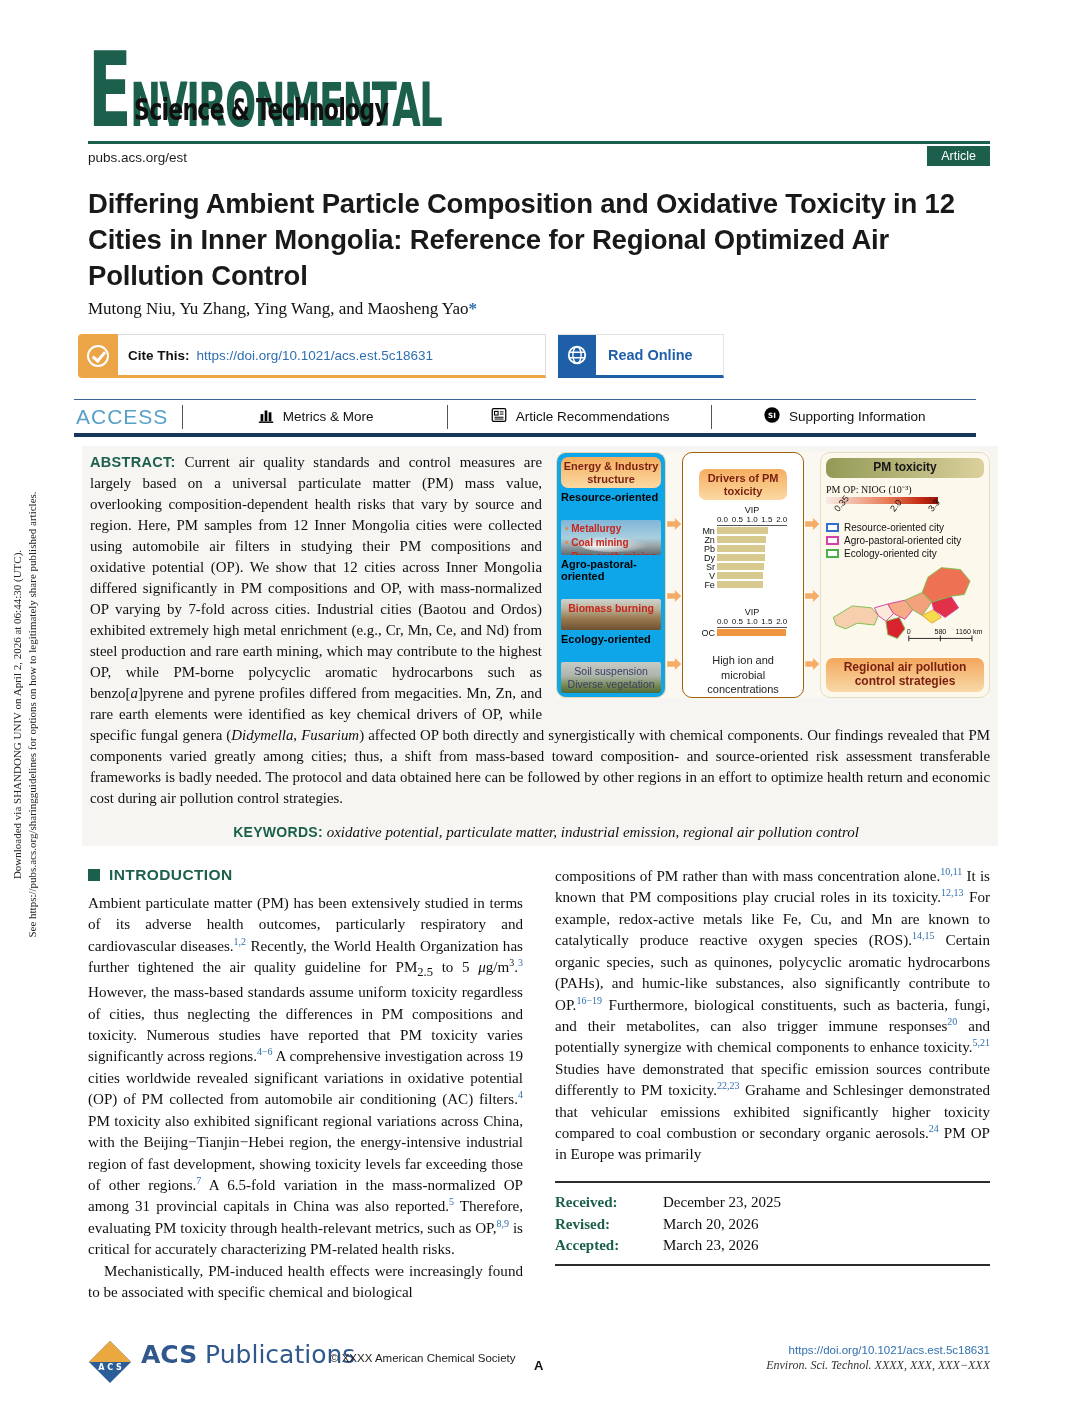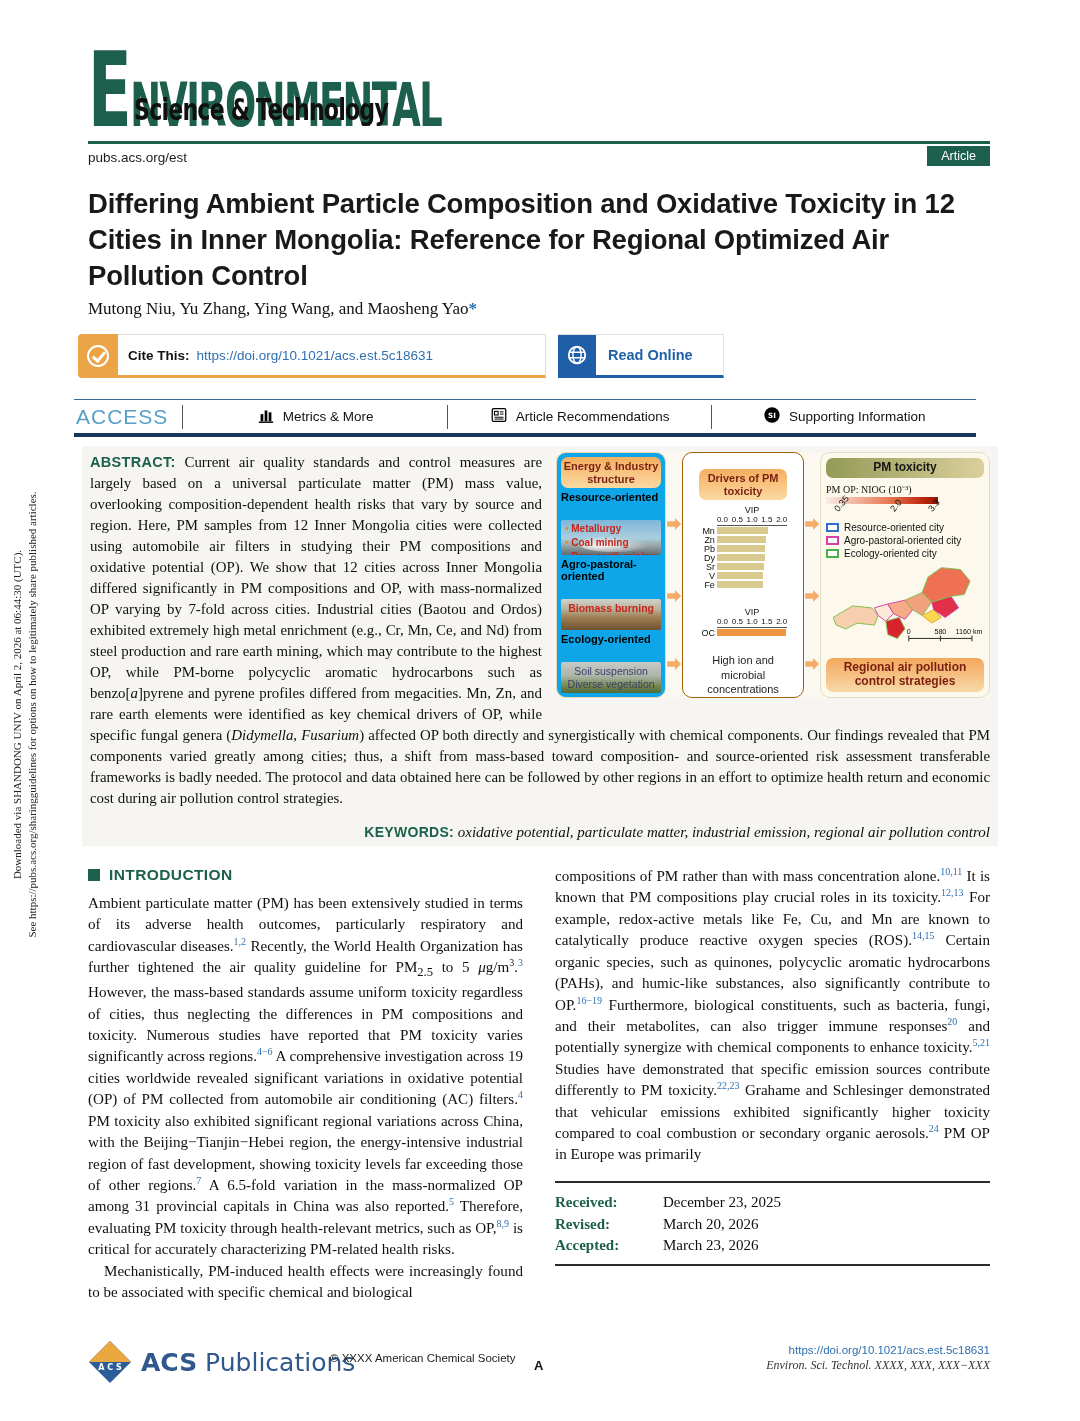--- a/index.html
+++ b/index.html
@@ -50,37 +50,37 @@
   .vd{width:1px;height:24px;background:#555;}
   .acc-item{flex:1;display:flex;align-items:center;justify-content:center;gap:8px;font:13.5px "Liberation Sans",sans-serif;color:#111;}
 
   
   .absbg{position:absolute;left:82px;top:446px;width:916px;height:400px;background:#f6f5f1;}
   .abswrap{position:absolute;left:90px;top:452px;width:900px;font:14.9px/1.41 "Liberation Serif",serif;text-align:justify;color:#101010;}
   .figure{float:right;width:434px;height:246px;margin:0 0 10px 14px;position:relative;}
   .abs-label{font:bold 14.5px "Liberation Sans",sans-serif;color:var(--green);letter-spacing:.3px;}
   sup{font-size:10px;line-height:0;}
   sup.r{color:var(--link);}
-  .kwline{margin-top:13px;text-align:right;margin-left:12px;}
+  .kwline{margin-top:13px;text-align:center;margin-left:12px;}
   .kw-label{font:bold 14px "Liberation Sans",sans-serif;color:var(--green);letter-spacing:.3px;}
   .kw-text{font-style:italic;font-size:15px;}
 
   
   .cols{position:absolute;left:88px;top:866px;width:902px;display:flex;gap:32px;}
   .col{width:440px;font:15.1px/1.42 "Liberation Serif",serif;text-align:justify;color:#101010;}
   .intro-h{display:flex;align-items:center;gap:9px;margin-bottom:9px;}
   .sq{width:12px;height:12px;background:var(--green);}
   .intro-h span{font:bold 15.5px "Liberation Sans",sans-serif;color:var(--green);letter-spacing:.4px;}
   .p2{text-indent:16px;}
   .dates{margin-top:15px;border-top:2px solid #2c2c2c;border-bottom:2px solid #2c2c2c;padding:9px 0 7px;}
   .drow{display:flex;font-size:15px;line-height:1.45;}
   .dlab{width:108px;font-weight:bold;color:var(--green);}
 
   
-  .f-logo{position:absolute;left:88px;top:1340px;display:flex;align-items:center;gap:9px;}
+  .f-logo{position:absolute;left:88px;top:1340px;display:flex;align-items:flex-start;gap:9px;}
   .f-logo .txt{font-family:"DejaVu Sans",sans-serif;font-size:25px;color:#30588c;}
   .f-logo .txt b{font-weight:bold;}
   .f-copy{position:absolute;left:330px;top:1352px;font:11.5px "Liberation Sans",sans-serif;color:#222;}
   .f-page{position:absolute;left:534px;top:1358px;font:bold 13px "Liberation Sans",sans-serif;color:#111;}
   .f-right{position:absolute;right:90px;top:1344px;text-align:right;}
   .f-right .doi{font:11.5px "Liberation Sans",sans-serif;color:var(--link);text-decoration:none;display:block;}
   .f-right .cit{font:italic 12px "Liberation Serif",serif;color:#333;margin-top:2px;}
 
   
   .ga{position:absolute;inset:0;display:flex;background:#fbf8f1;}

